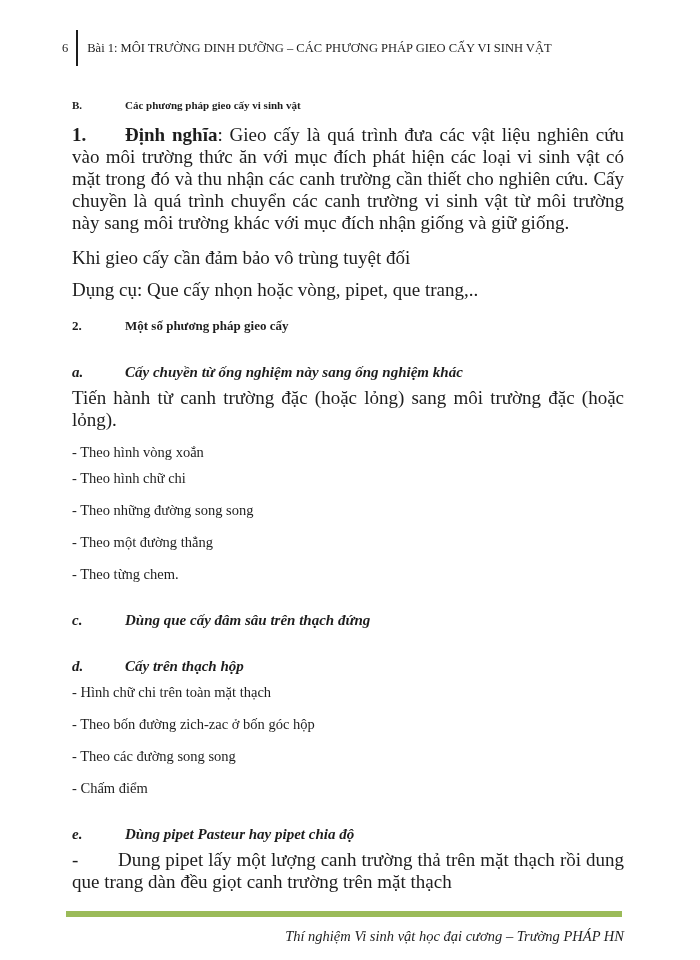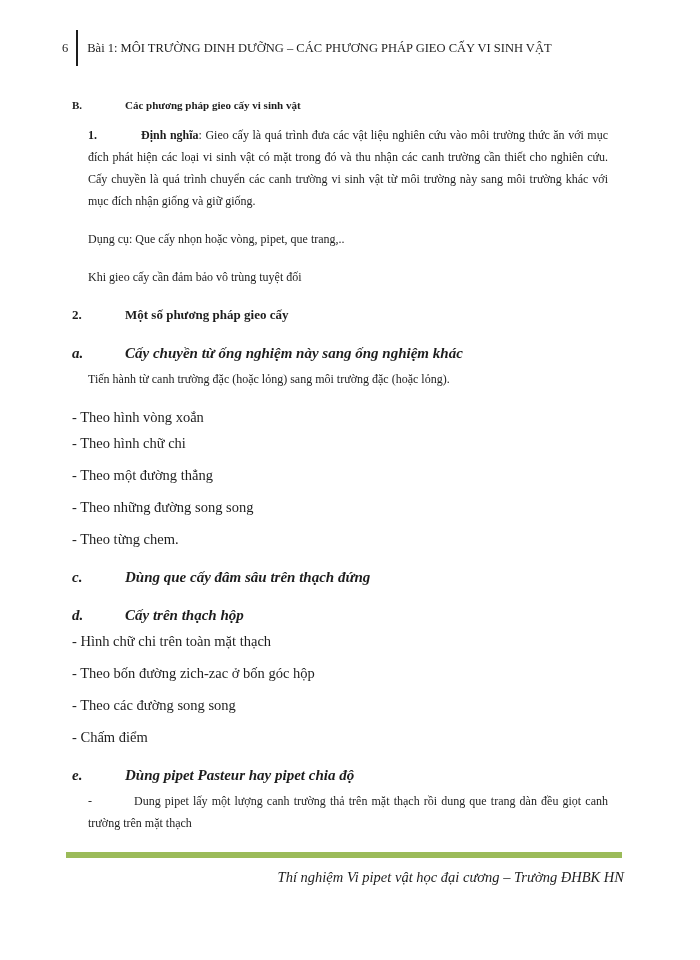--- a/index.html
+++ b/index.html
@@ -12,28 +12,28 @@
   }
   .page { padding: 30px 76px 0 72px; }
 
   
   .doc-header { display: flex; align-items: center; font-size: 12.5px; margin-left: -10px; }
   .vline { width: 2px; height: 36px; background: #1d1d1d; margin: 0 9px 0 8px; }
 
   
   .h-main { font-size: 11px; font-weight: bold; line-height: 22px; margin-top: 28px; }
   .h-num  { font-size: 13px;   font-weight: bold; line-height: 22px; margin-top: 14px; }
-  .h-let  { font-size: 15px;   font-weight: bold; font-style: italic; line-height: 22px; margin-top: 16px; }
+  .h-let  { font-size: 15px;   font-weight: bold; font-style: italic; line-height: 22px; margin-top: 24px; }
   .label-tab { display: inline-block; width: 53px; font-style: normal; }
   .h-let .label-tab { font-style: italic; }
 
   
   .para {
-    font-size: 12px; line-height: 22px;
-    text-align: justify; margin: 16px;
+    font-size: 19px; line-height: 22px;
+    text-align: justify; margin: 0;
   }
   .mt8  { margin-top: 8px; }
   .mt10 { margin-top: 10px; }
   .mt13 { margin-top: 13px; }
   .mt4  { margin-top: 4px; }
   .dash-item { font-size: 14.5px; line-height: 22px; margin-top: 10px; }
   .dash-item.first { margin-top: 4px; }
   .dash-tab { display: inline-block; width: 46px; }
 
   b { font-weight: bold; }
@@ -60,37 +60,37 @@
   </div>
 
   <div class="h-main">
     <span class="label-tab">B.</span><span>Các phương pháp gieo cấy vi sinh vật</span>
   </div>
 
   <p class="para mt8">
     <b class="label-tab">1.</b><b>Định nghĩa</b><span>: Gieo cấy là quá trình đưa các vật liệu nghiên cứu vào môi trường thức ăn với mục đích phát hiện các loại vi sinh vật có mặt trong đó và thu nhận các canh trường cần thiết cho nghiên cứu. Cấy chuyền là quá trình chuyển các canh trường vi sinh vật từ môi trường này sang môi trường khác với mục đích nhận giống và giữ giống.</span>
   </p>
 
+  <p class="para mt13">Khi gieo cấy cần đảm bảo vô trùng tuyệt đối</p>
+
   <p class="para mt10">Dụng cụ: Que cấy nhọn hoặc vòng, pipet, que trang,..</p>
-
-  <p class="para mt13">Khi gieo cấy cần đảm bảo vô trùng tuyệt đối</p>
 
   <div class="h-num">
     <span class="label-tab">2.</span><span>Một số phương pháp gieo cấy</span>
   </div>
 
   <div class="h-let">
     <span class="label-tab">a.</span><span>Cấy chuyền từ ống nghiệm này sang ống nghiệm khác</span>
   </div>
   <p class="para mt4">Tiến hành từ canh trường đặc (hoặc lỏng) sang môi trường đặc (hoặc lỏng).</p>
 
   <div class="dash-item">- Theo hình vòng xoắn</div>
   <div class="dash-item first">- Theo hình chữ chi</div>
+  <div class="dash-item">- Theo những đường song song</div>
   <div class="dash-item">- Theo một đường thẳng</div>
-  <div class="dash-item">- Theo những đường song song</div>
   <div class="dash-item">- Theo từng chem.</div>
 
   <div class="h-let">
     <span class="label-tab">c.</span><span>Dùng que cấy đâm sâu trên thạch đứng</span>
   </div>
 
   <div class="h-let">
     <span class="label-tab">d.</span><span>Cấy trên thạch hộp</span>
   </div>
   <div class="dash-item first">- Hình chữ chi trên toàn mặt thạch</div>
@@ -99,15 +99,15 @@
   <div class="dash-item">- Chấm điểm</div>
 
   <div class="h-let">
     <span class="label-tab">e.</span><span>Dùng pipet Pasteur hay pipet chia độ</span>
   </div>
   <p class="para mt4">
     <span class="dash-tab">-</span><span>Dung pipet lấy một lượng canh trường thả trên mặt thạch rồi dung que trang dàn đều giọt canh trường trên mặt thạch</span>
   </p>
 
   <div class="footer-rule" style="background: rgb(155, 187, 89);"></div>
-  <div class="doc-footer">Thí nghiệm Vi pipet vật học đại cương – Trường ĐHBK HN</div>
+  <div class="doc-footer">Thí nghiệm Vi sinh vật học đại cương – Trường PHÁP HN</div>
 
 </div>
 
 </body></html>

